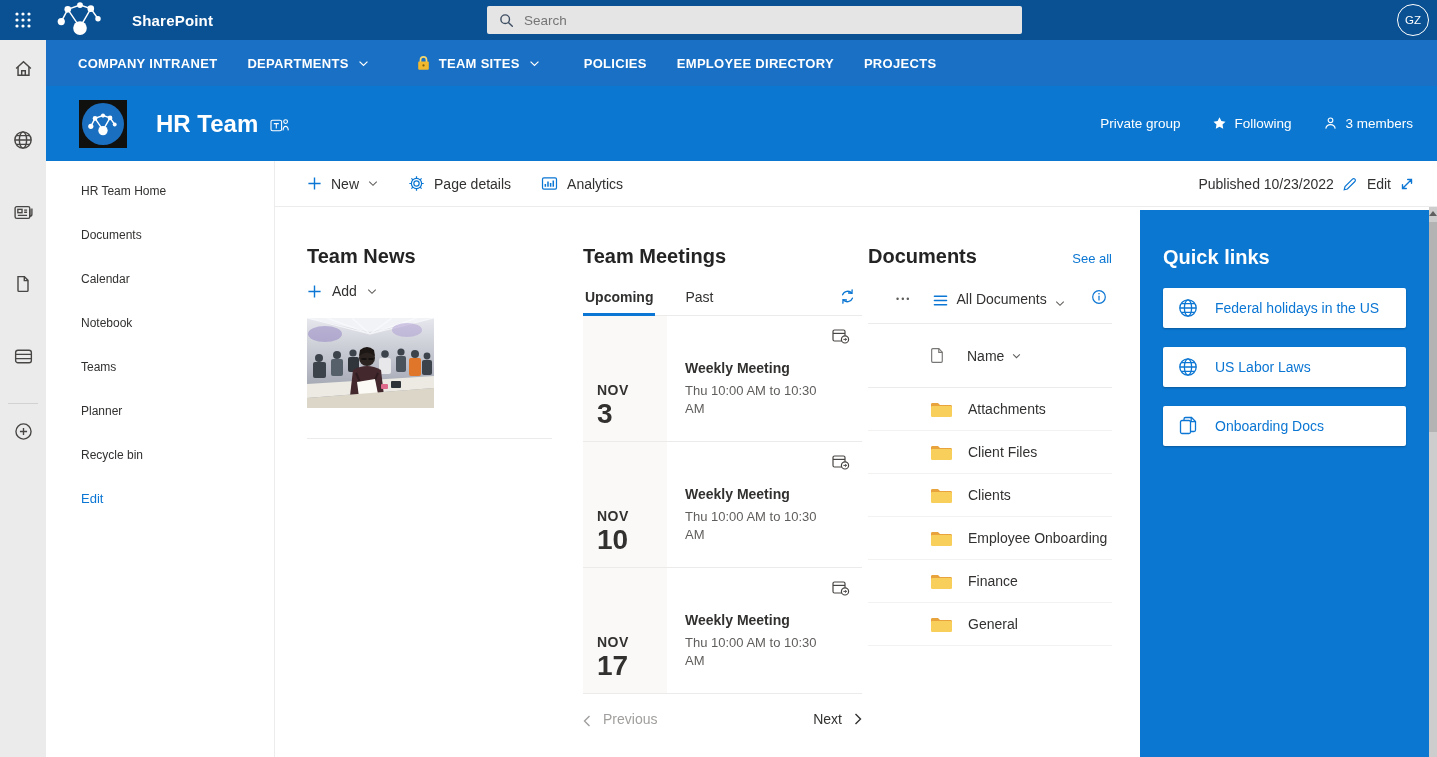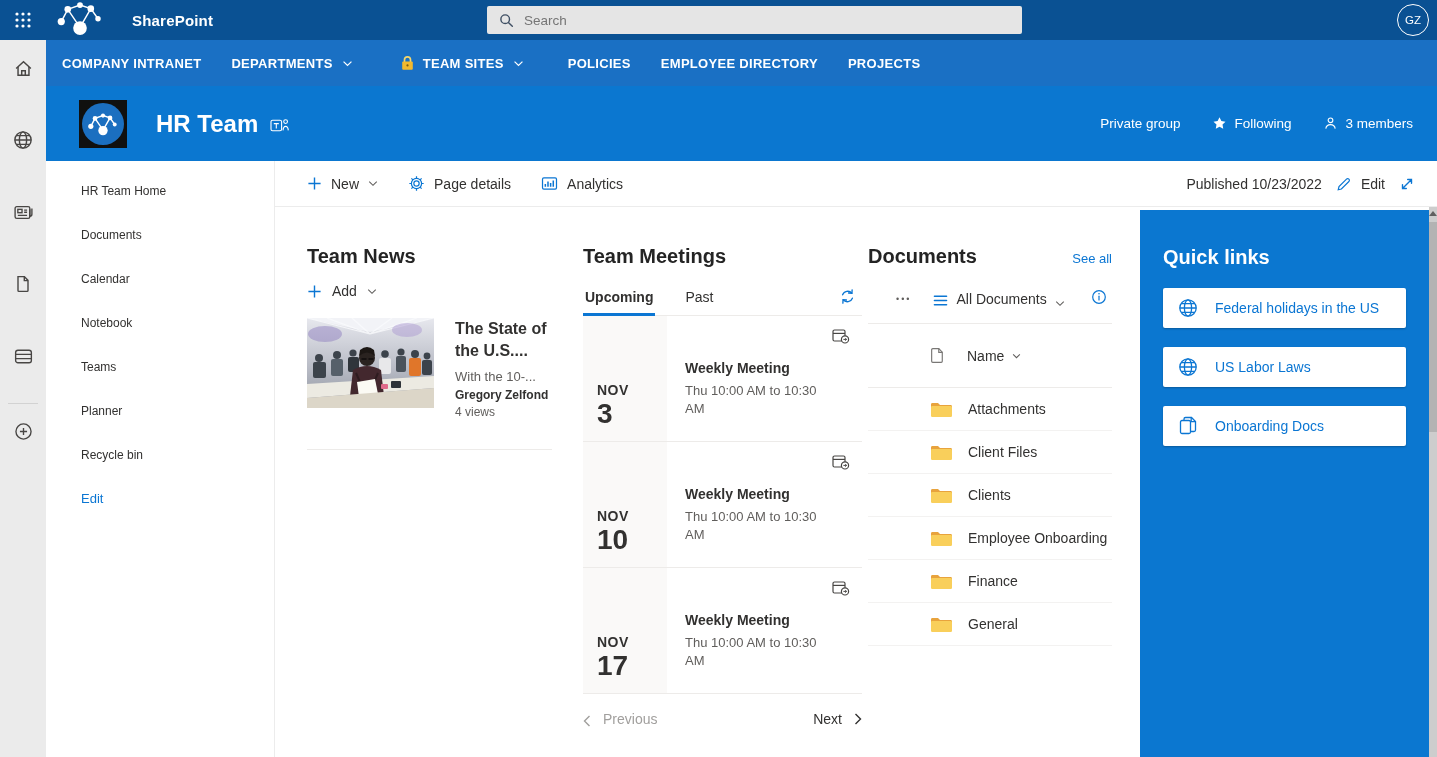--- a/index.html
+++ b/index.html
@@ -14,21 +14,21 @@
   #appname { color:#fff; font-weight:bold; font-size:15px; margin-left:28px; letter-spacing:.2px; }
   #searchbox { position:absolute; left:487px; top:6px; width:535px; height:28px; background:#e5e5e5;
     border-radius:2px; display:flex; align-items:center; padding-left:12px; }
   #searchbox input { border:none; outline:none; background:transparent; font-size:13.5px; color:#333;
     margin-left:10px; width:380px; font-family:inherit; }
   #avatar { position:absolute; right:8px; top:4px; width:32px; height:32px; border:1.5px solid #fff;
     border-radius:50%; color:#fff; font-size:11.5px; display:flex; align-items:center; justify-content:center; cursor:pointer; }
 
   
   #hubnav { position:absolute; left:46px; top:40px; width:1391px; height:46px; background:#1a70c4;
-    display:flex; align-items:center; gap:30px; padding-left:16px; }
+    display:flex; align-items:center; gap:30px; padding-left:32px; }
   .hubitem { color:#fff; font-size:13px; font-weight:600; letter-spacing:.3px; display:flex;
     align-items:center; gap:9px; cursor:pointer; white-space:nowrap; }
 
   
   #siteheader { position:absolute; left:46px; top:86px; width:1391px; height:75px; background:#0b77d0;
     display:flex; align-items:center; }
   #sitelogo { width:48px; height:48px; margin-left:33px; background:#10100f; display:flex;
     align-items:center; justify-content:center; cursor:pointer; }
   #sitelogo .inner { width:42px; height:42px; border-radius:50%; background:#1b6fc0; display:flex;
     align-items:center; justify-content:center; }
@@ -48,21 +48,21 @@
     border-right:1px solid #ececec; padding-top:8px; }
   .navitem { height:44px; line-height:44px; padding-left:35px; font-size:12px; color:#323130;
     cursor:pointer; white-space:nowrap; }
   .navedit { height:44px; line-height:44px; padding-left:35px; font-size:13px; color:#0b76d3; cursor:pointer; }
 
   
   #commandbar { position:absolute; left:275px; top:161px; width:1162px; height:46px; background:#fff;
     border-bottom:1px solid #ececec; display:flex; align-items:center; padding:0 22px 0 32px; }
   .cmd { display:flex; align-items:center; gap:9px; font-size:14px; color:#323130; cursor:pointer;
     margin-right:30px; white-space:nowrap; }
-  #cmdright { margin-left:auto; display:flex; align-items:center; gap:14px; }
+  #cmdright { margin-left:auto; display:flex; align-items:center; gap:8px; }
   #published { font-size:14px; color:#323130; }
 
   
   #content { position:absolute; left:275px; top:207px; width:1154px; height:550px; background:#fff; }
   .sectionheading { font-size:20px; font-weight:bold; color:#242424; }
 
   
   #teamnews { position:absolute; left:32px; top:38px; width:245px; }
   #addrow { display:flex; align-items:center; gap:10px; margin-top:15px; font-size:14px; cursor:pointer; }
   #newscard { display:flex; margin-top:19px; cursor:pointer; }
@@ -383,26 +383,20 @@
           <path d="M52 38 q8 -7 16 0 l-1 -6 q-7 -6 -14 0 z" fill="#1c1714"></path>
           <path d="M54.5 41 h5 M61.5 41 h5" stroke="#0f0d0b" stroke-width="1.4"></path>
           <path d="M46 52 q14 -8 28 0 l3 26 h-34 z" fill="#43282e"></path>
           <path d="M49 55 l8 18 M71 55 l-8 18" stroke="#2e1c20" stroke-width="2"></path>
         </g>
         <path d="M50 64 L68 61 L71 76 L52 79 Z" fill="#fbfaf4"></path>
         <rect x="74" y="66" width="7" height="5" rx="1" fill="#e06a8a"></rect>
         <rect x="84" y="63" width="10" height="7" rx="1" fill="#2e3338"></rect>
         <path d="M0 80 L127 70 L127 90 L0 90 Z" fill="#dcd6c8"></path>
       </svg>
-      <div id="newstext">
-        <div id="newstitle">The State of the U.S....</div>
-        <div id="newsexcerpt">With the 10-...</div>
-        <div id="newsauthor">Gregory Zelfond</div>
-        <div id="newsviews">4 views</div>
-      </div>
     </div>
     <div id="newsrule"></div>
   </div>
 
   <div id="teammeetings">
     <div class="sectionheading">Team Meetings</div>
     <div id="tabs">
       <div class="tab active">Upcoming</div>
       <div class="tab">Past</div>
       <span id="refresh">

